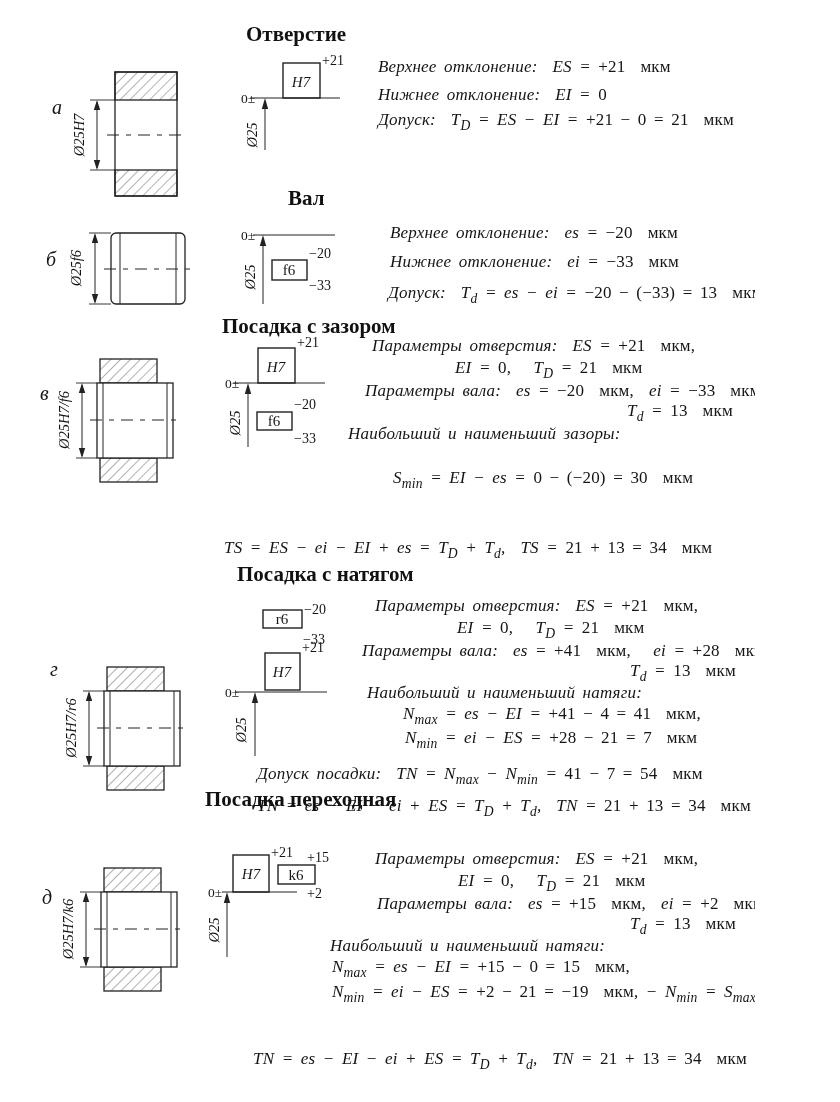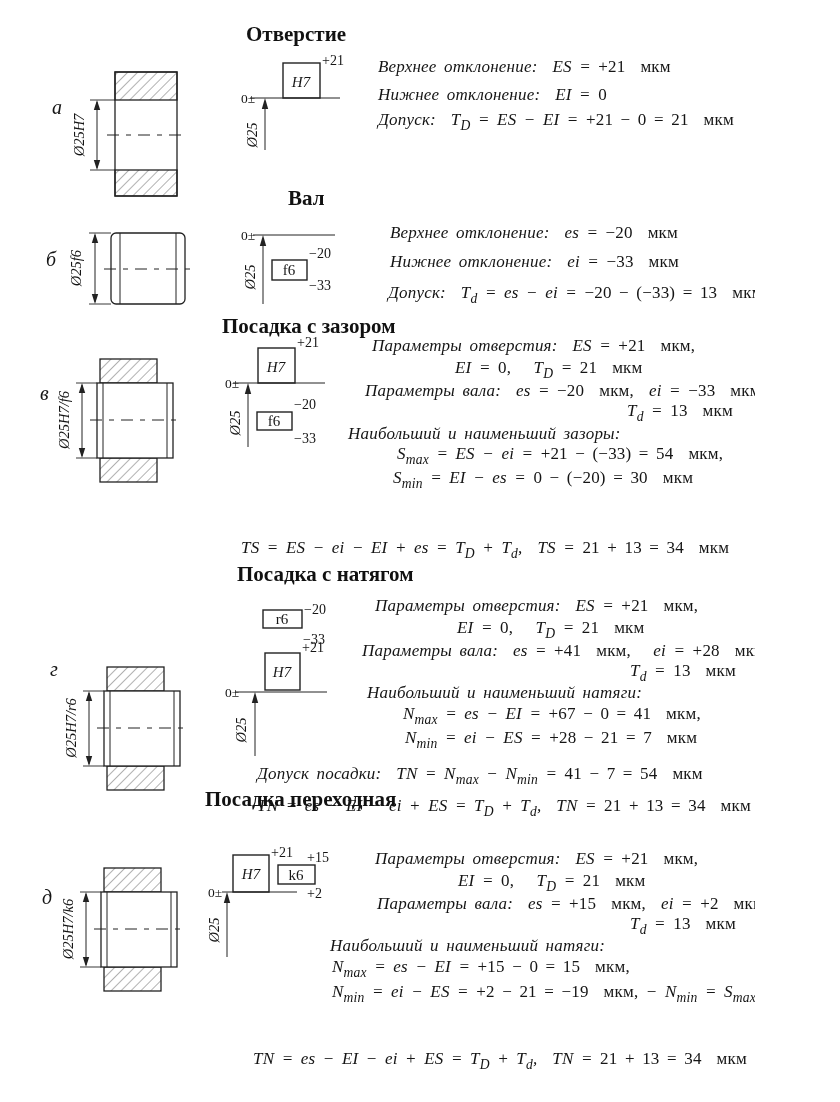--- a/index.html
+++ b/index.html
@@ -143,23 +143,22 @@
       <polygon points="23,48 19.8,59 26.2,59" fill="#222"></polygon>
     </g>
     <text x="15" y="88" transform="rotate(-90 15 88)" text-anchor="middle" class="dimlab">Ø25</text>
   </svg>
 
   <div class="f" style="left:372px;top:336px">Параметры отверстия:&nbsp; ES = <span class="rm">+21</span>&nbsp; <span class="rm">мкм,</span></div>
   <div class="f" style="left:455px;top:358px">EI = <span class="rm">0,</span>&nbsp;&nbsp; T<sub>D</sub> = <span class="rm">21</span>&nbsp; <span class="rm">мкм</span></div>
   <div class="f" style="left:365px;top:381px">Параметры вала:&nbsp; es = <span class="rm">−20</span>&nbsp; <span class="rm">мкм,</span>&nbsp; ei = <span class="rm">−33</span>&nbsp; <span class="rm">мкм,</span></div>
   <div class="f" style="left:627px;top:401px">T<sub>d</sub> = <span class="rm">13</span>&nbsp; <span class="rm">мкм</span></div>
   <div class="f" style="left:348px;top:424px">Наибольший и наименьший зазоры:</div>
-  <div class="f" style="left:397px;top:444px">S<sub>max</sub> = ES − ei = <span class="rm">+21 − (−33) = 54</span>&nbsp; <span class="rm">мкм,</span></div>
   <div class="f" style="left:393px;top:468px">S<sub>min</sub> = EI − es = <span class="rm">0 − (−20) = 30</span>&nbsp; <span class="rm">мкм</span></div>
-  <div class="f" style="left:241px;top:538px">TS = ES − ei − EI + es = T<sub>D</sub> + T<sub>d</sub>,&nbsp; TS = <span class="rm">21 + 13 = 34</span>&nbsp; <span class="rm">мкм</span></div>
+  <div class="f" style="left:224px;top:538px">TS = ES − ei − EI + es = T<sub>D</sub> + T<sub>d</sub>,&nbsp; TS = <span class="rm">21 + 13 = 34</span>&nbsp; <span class="rm">мкм</span></div>
 
   <div class="h" style="left:237px;top:562px">Посадка с натягом</div>
   <div class="letter" style="left:50px;top:658px">г</div>
 
   <svg style="left:67px;top:658px" width="125" height="140" viewBox="0 0 125 140">
     <defs>
       <pattern id="hG" patternUnits="userSpaceOnUse" width="7" height="7" patternTransform="rotate(45)">
         <line x1="0" y1="0" x2="0" y2="7" stroke="#555" stroke-width="0.9"></line>
       </pattern>
     </defs>
@@ -194,21 +193,21 @@
       <polygon points="30,94 26.8,105 33.2,105" fill="#222"></polygon>
     </g>
     <text x="21" y="132" transform="rotate(-90 21 132)" text-anchor="middle" class="dimlab">Ø25</text>
   </svg>
 
   <div class="f" style="left:375px;top:596px">Параметры отверстия:&nbsp; ES = <span class="rm">+21</span>&nbsp; <span class="rm">мкм,</span></div>
   <div class="f" style="left:457px;top:618px">EI = <span class="rm">0,</span>&nbsp;&nbsp; T<sub>D</sub> = <span class="rm">21</span>&nbsp; <span class="rm">мкм</span></div>
   <div class="f" style="left:362px;top:641px">Параметры вала:&nbsp; es = <span class="rm">+41</span>&nbsp; <span class="rm">мкм,</span>&nbsp;&nbsp; ei = <span class="rm">+28</span>&nbsp; <span class="rm">мкм,</span></div>
   <div class="f" style="left:630px;top:661px">T<sub>d</sub> = <span class="rm">13</span>&nbsp; <span class="rm">мкм</span></div>
   <div class="f" style="left:367px;top:683px">Наибольший и наименьший натяги:</div>
-  <div class="f" style="left:403px;top:704px">N<sub>max</sub> = es − EI = <span class="rm">+67 − 0 = 41</span>&nbsp; <span class="rm">мкм,</span></div>
+  <div class="f" style="left:403px;top:704px">N<sub>max</sub> = es − EI = <span class="rm">+41 − 4 = 41</span>&nbsp; <span class="rm">мкм,</span></div>
   <div class="f" style="left:405px;top:728px">N<sub>min</sub> = ei − ES = <span class="rm">+28 − 21 = 7</span>&nbsp; <span class="rm">мкм</span></div>
   <div class="f" style="left:257px;top:764px">Допуск посадки:&nbsp; TN = N<sub>max</sub> − N<sub>min</sub> = <span class="rm">41 − 7 = 54</span>&nbsp; <span class="rm">мкм</span></div>
   <div class="f" style="left:257px;top:796px">TN = es − EI − ei + ES = T<sub>D</sub> + T<sub>d</sub>,&nbsp; TN = <span class="rm">21 + 13 = 34</span>&nbsp; <span class="rm">мкм</span></div>
 
   <div class="h" style="left:205px;top:787px">Посадка переходная</div>
   <div class="letter" style="left:42px;top:886px">д</div>
 
   <svg style="left:64px;top:859px" width="125" height="140" viewBox="0 0 125 140">
     <defs>
       <pattern id="hD" patternUnits="userSpaceOnUse" width="7" height="7" patternTransform="rotate(45)">

